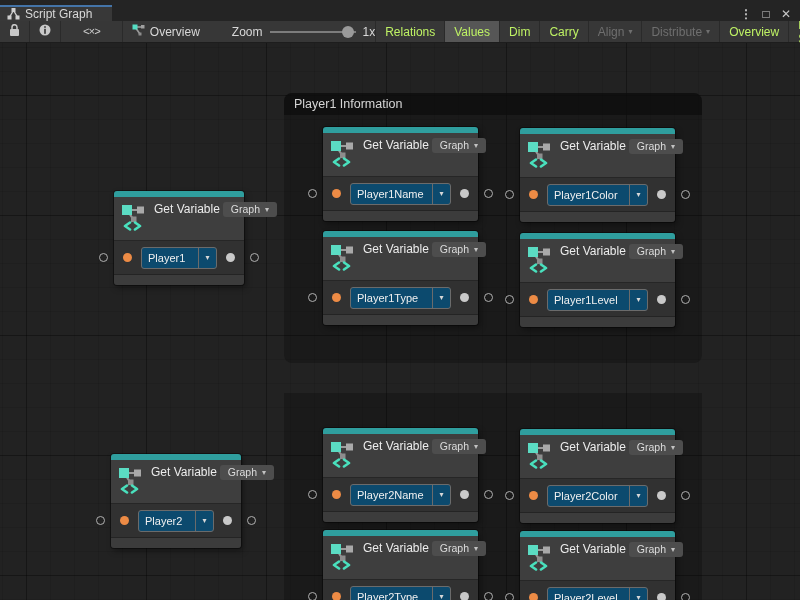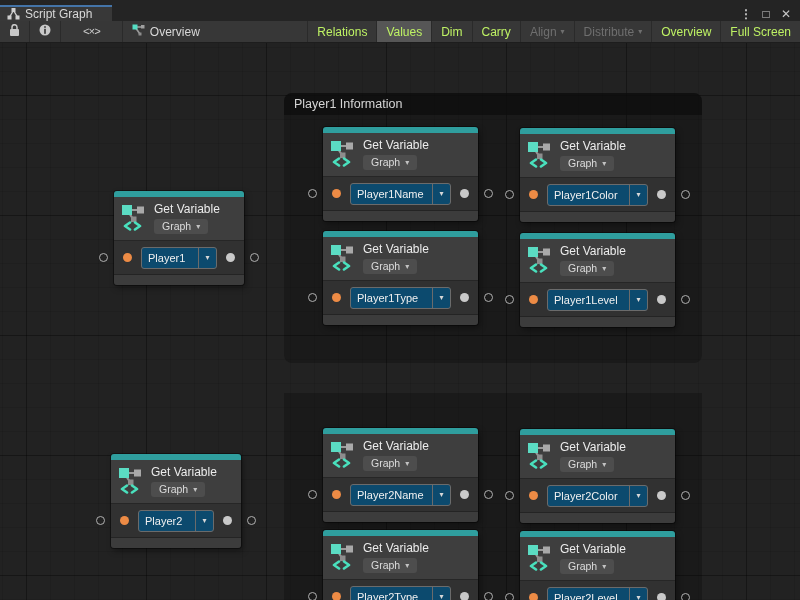--- a/index.html
+++ b/index.html
@@ -52,21 +52,21 @@
   .group-label { color:#d6d6d6; font-size:12.5px; }
   .group-body { position:absolute; top:22px; left:0; right:0; bottom:0;
                 background:rgba(8,8,8,0.28); border-radius:0 0 8px 8px; }
 
   
   .vnode { position:absolute; z-index:2; border-radius:3px;
            box-shadow:0 0 0 1px rgba(0,0,0,0.40), 2px 3px 6px rgba(0,0,0,0.38); }
   .vnode-accent { height:6px; background:#2f9e9e; border-radius:3px 3px 0 0; }
   .vnode-header { height:43px; background:#3e3e3e; display:flex; align-items:flex-start; padding:5px 8px 0 7px; gap:7px; }
   .vnode-icon { flex:0 0 auto; margin-top:1px; }
-  .vnode-headcol { display:flex; flex-direction:column; gap:3px; min-width:0; }
+  .vnode-headcol { display:flex; gap:3px; min-width:0; }
   .vnode-title { color:#ececec; font-size:12px; white-space:nowrap; }
   .scope-btn { align-self:flex-start; display:inline-flex; align-items:center; gap:5px; background:#4d4d4d;
                border-radius:3px; padding:1px 8px 2px 8px; color:#dcdcdc; font-size:10.5px; }
   .scope-btn .caret { font-size:8px; color:#c2c2c2; }
   .vnode-body { height:34px; background:#313131; border-top:1px solid #262626;
                 display:flex; align-items:center; padding:0 9px; }
   .dot { width:9px; height:9px; border-radius:50%; flex:0 0 auto; }
   .dot.orange { background:#ed8b45; }
   .dot.light { background:#c9c9c9; }
   .var-select { flex:1; margin:0 9px; height:22px; min-width:0; background:#0c4a6e; border:1px solid #6b6b6b;
@@ -135,20 +135,28 @@
           <svg width="13" height="13" viewBox="0 0 13 13">
             <line x1="3" y1="3" x2="10" y2="3" stroke="#9b9b9b" stroke-width="1.6"></line>
             <line x1="3" y1="3" x2="8" y2="10" stroke="#9b9b9b" stroke-width="1.6"></line>
             <rect x="0.5" y="0.5" width="5" height="5" fill="#55dec4"></rect>
             <rect x="9" y="1" width="3.5" height="3.5" fill="#a0a0a0"></rect>
             <rect x="6.5" y="8.5" width="3" height="3" fill="#8d8d8d"></rect>
           </svg>
         </span>
         <span>Overview</span>
       </div>
+      <div class="zoom-area">
+        <span>Zoom</span>
+        <span class="zoom-slider">
+          <span class="zoom-track"></span>
+          <span class="zoom-handle"></span>
+        </span>
+        <span>1x</span>
+      </div>
     </div>
     <div class="tb-right">
         <div class="tbtn">
           <span>Relations</span>
         </div>
         <div class="tbtn active">
           <span>Values</span>
         </div>
         <div class="tbtn">
           <span>Dim</span>

